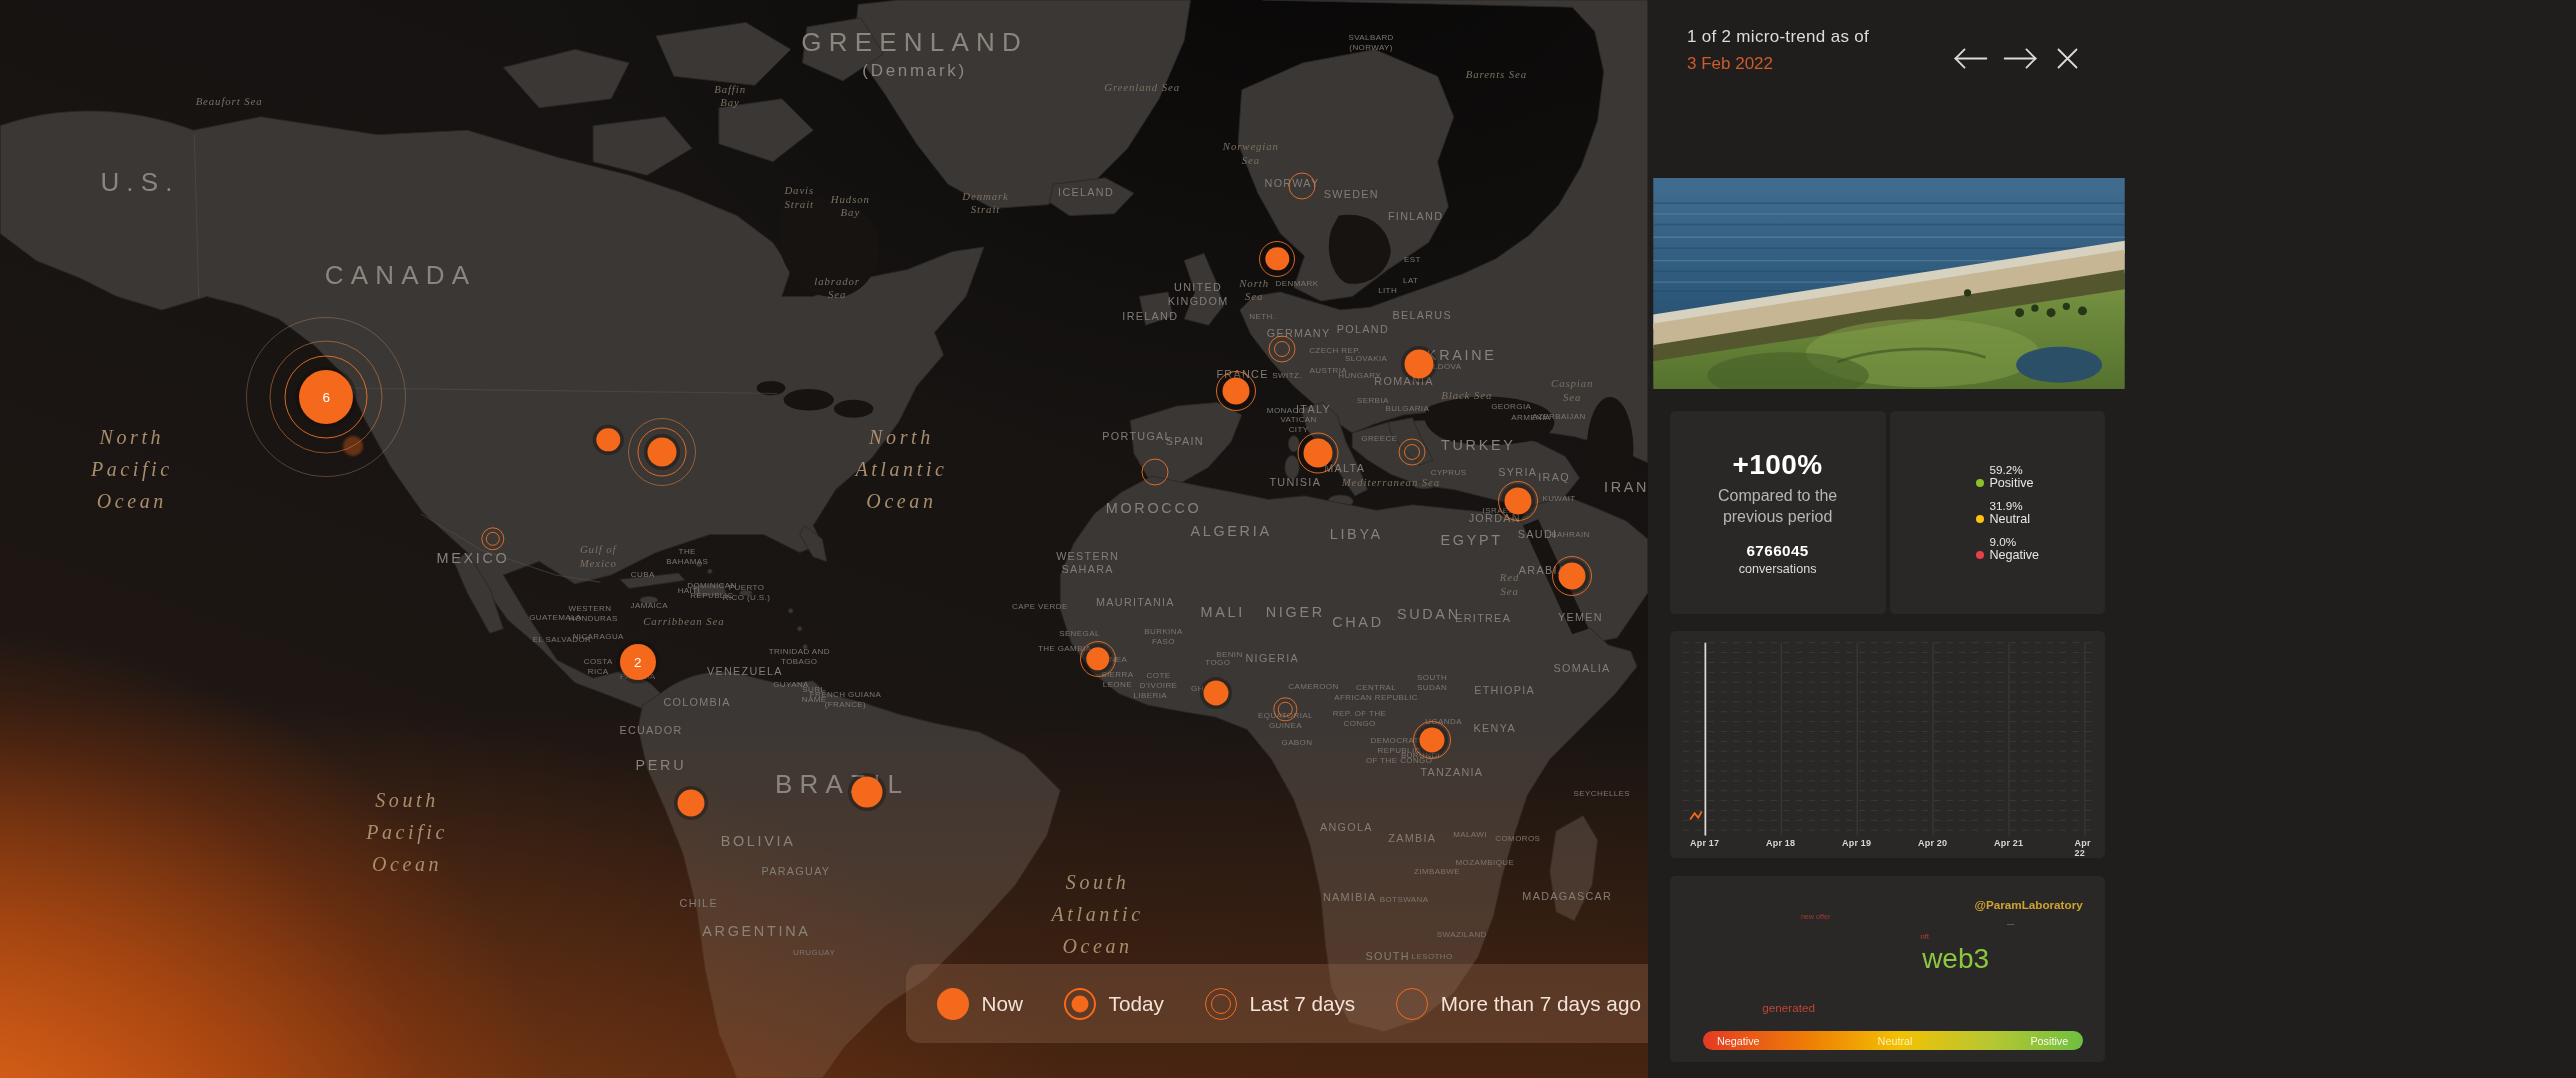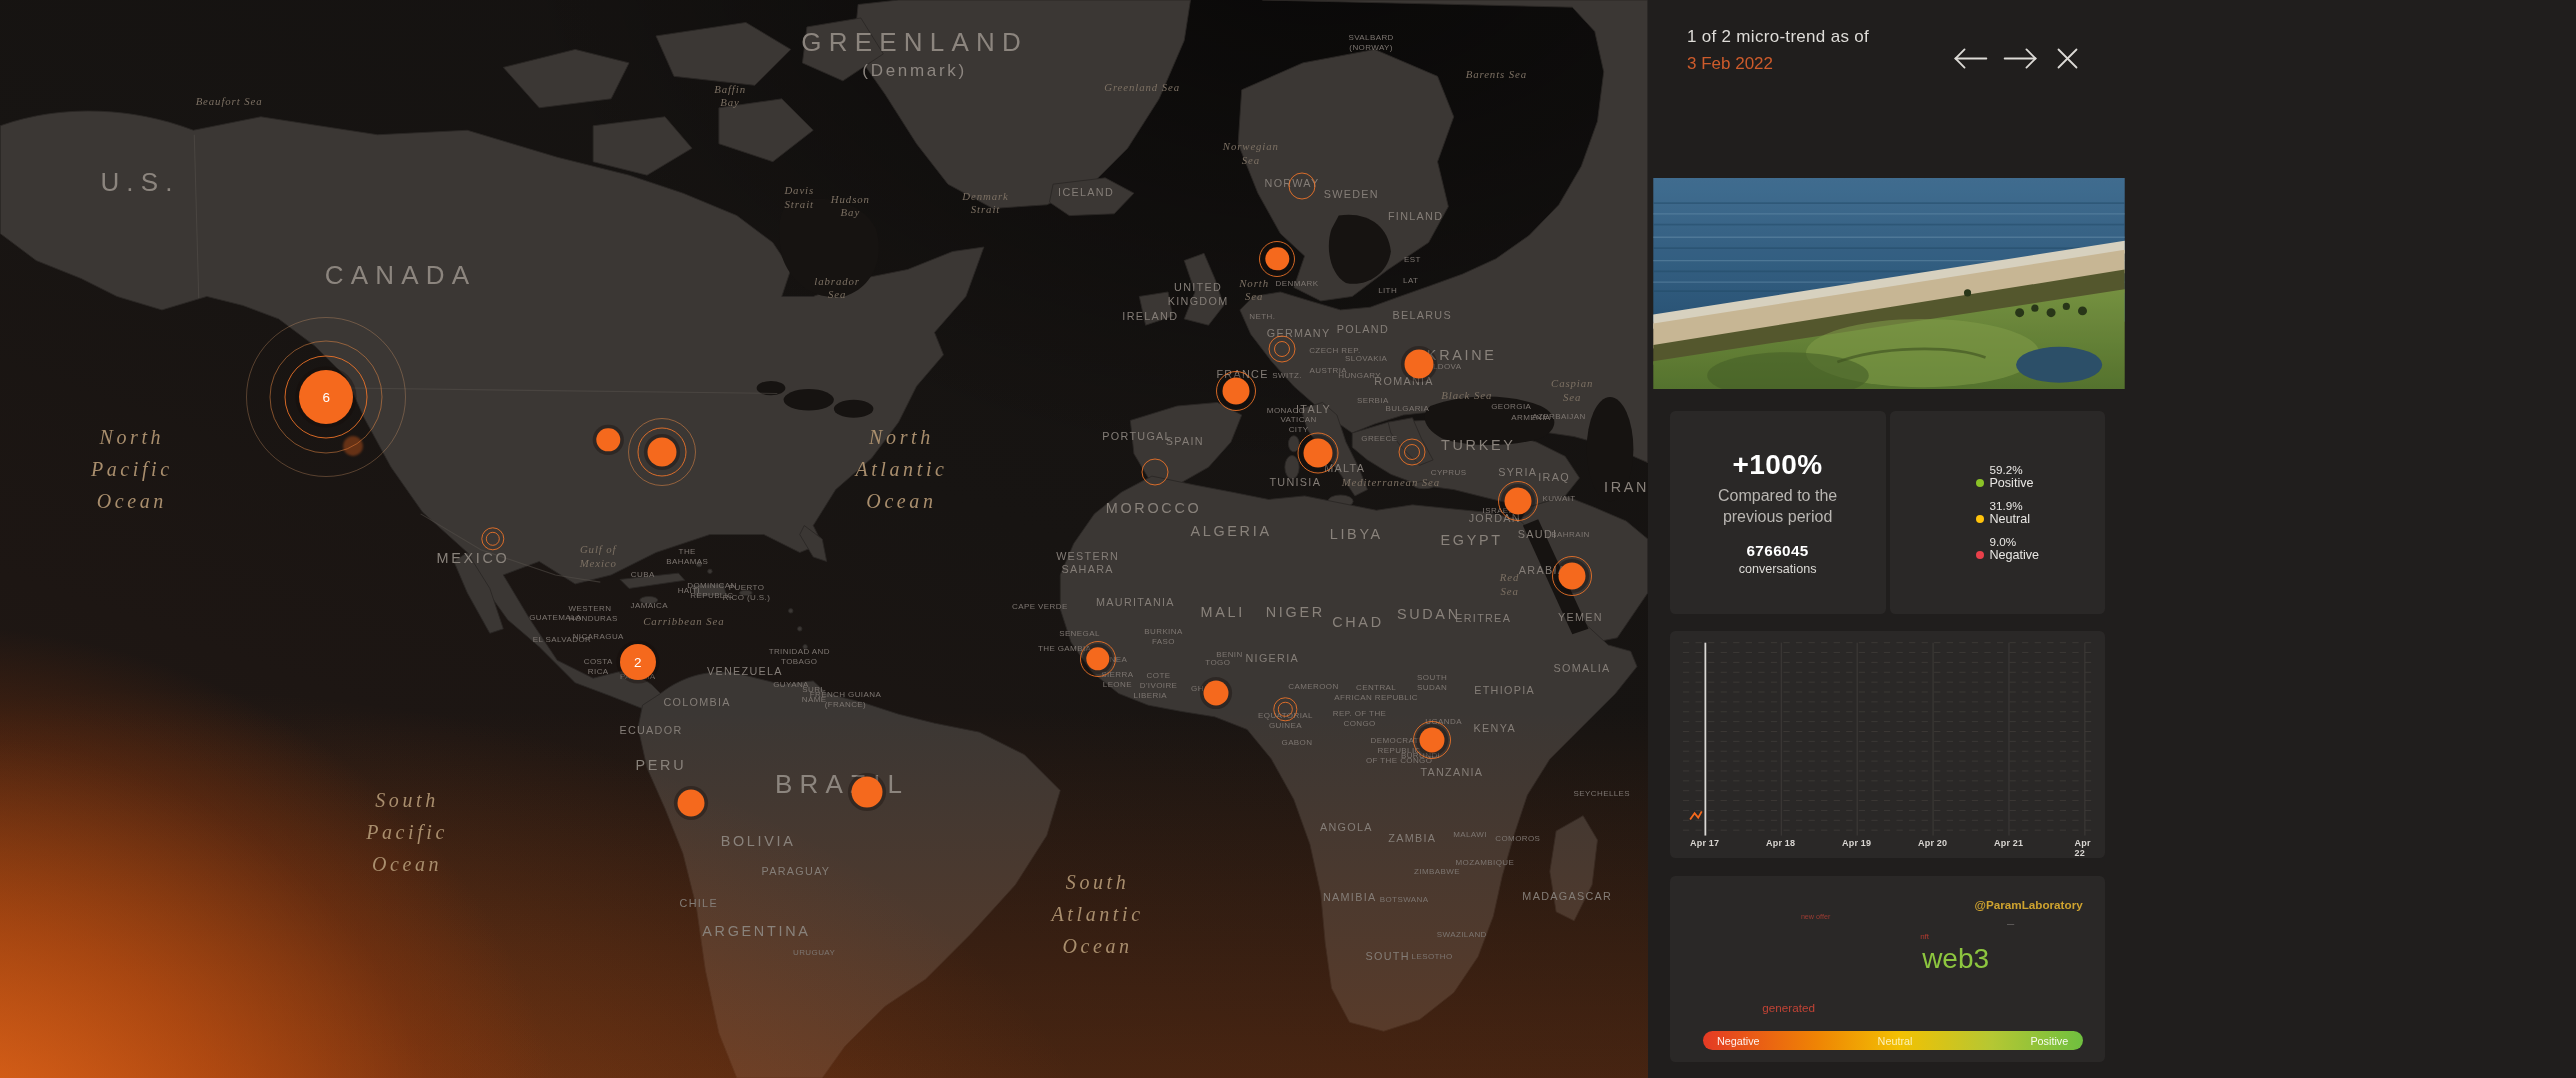--- a/index.html
+++ b/index.html
@@ -442,20 +442,38 @@
         <div class="mk" style="left: 78%; top: 65.8%;">
           <div class="ring" style="width: 23.4px; height: 23.4px;"></div>
           <div class="ring" style="width: 14.4px; height: 14.4px;"></div>
         </div>
         <div class="mk" style="left: 86.9%; top: 68.6%;">
           <div class="dot" style="width: 25px; height: 25px;"></div>
           <div class="ring" style="width: 38px; height: 38px;"></div>
         </div>
       </div>
 
+    <div class="legend" id="legend">
+        <div class="leg-item">
+          <div class="ic now"></div>
+          <div class="txt">Now</div>
+        </div>
+        <div class="leg-item">
+          <div class="ic today"></div>
+          <div class="txt">Today</div>
+        </div>
+        <div class="leg-item">
+          <div class="ic week"></div>
+          <div class="txt">Last 7 days</div>
+        </div>
+        <div class="leg-item">
+          <div class="ic older"></div>
+          <div class="txt">More than 7 days ago</div>
+        </div>
+      </div>
   </div>
 
   <div class="panel">
     <div class="p-head1">1 of 2 micro-trend as of</div>
     <div class="p-date">3 Feb 2022</div>
 
     <button class="nav-btn" style="left:302px;" aria-label="previous">
       <svg viewBox="0 0 44 34">
           <g stroke="#dcdad6" stroke-width="2" fill="none" stroke-linecap="round">
         <path d="M40,17 L6,17"></path>

